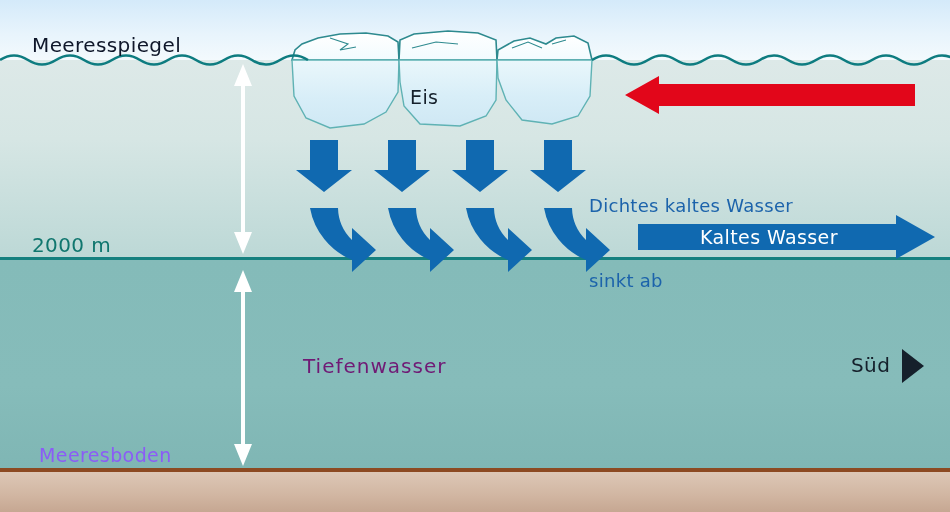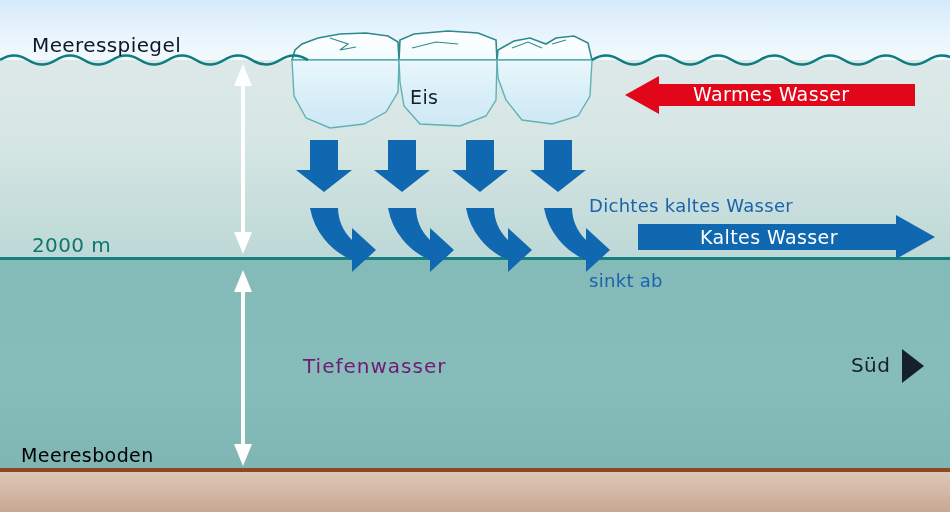--- a/index.html
+++ b/index.html
@@ -15,21 +15,21 @@
   #seafloor{top:472px;height:40px;background:linear-gradient(to bottom,#ddc7b6 0%,#d2b7a3 55%,#c6a792 100%);}
 
   
   #depth-line-2000{top:257px;height:3px;background:#15807f;}
 
   
   .lbl{position:absolute;white-space:pre;}
   #lbl-sealevel{left:32px;top:33px;font-size:20px;color:#0f172a;letter-spacing:.4px;}
   #lbl-normalnull{left:32px;top:66px;font-size:20px;color:#0e7c80;letter-spacing:.4px;}
   #lbl-2000{left:32px;top:233px;font-size:20px;color:#0f766e;letter-spacing:.4px;}
-  #lbl-seafloor{left:21px;top:444px;font-size:19px;color:#000000;letter-spacing:.4px;}
+  #lbl-seafloor{left:39px;top:444px;font-size:19px;color:#8b5cf6;letter-spacing:.4px;}
   #lbl-eis{left:410px;top:86px;font-size:19px;color:#15202b;letter-spacing:.4px;}
   #lbl-deepwater{left:303px;top:354px;font-size:20px;color:#701a75;letter-spacing:1px;}
   #lbl-sued{left:851px;top:353px;font-size:20px;color:#15202b;letter-spacing:.4px;}
   #lbl-dense{left:589px;top:143px;font-size:18px;color:#1c63ab;line-height:25px;letter-spacing:.3px;}
   #lbl-dense div{display:block;}
 
   
   #warm-banner{position:absolute;left:625px;top:76px;width:290px;height:38px;}
   #warm-text{position:absolute;left:693px;top:83px;font-size:19px;color:#ffffff;letter-spacing:.4px;}
   #cold-banner{position:absolute;left:638px;top:215px;width:297px;height:44px;}
@@ -123,21 +123,20 @@
     <g>
       <line x1="243" y1="278" x2="243" y2="458" stroke="#ffffff" stroke-width="4"></line>
       <path d="M243,270 L252,292 L234,292 Z" fill="#ffffff"></path>
       <path d="M243,466 L252,444 L234,444 Z" fill="#ffffff"></path>
     </g>
   </svg>
 
   <svg id="warm-banner" viewBox="0 0 290 38" preserveAspectRatio="none">
     <path d="M0,19 L34,0 L34,8 L290,8 L290,30 L34,30 L34,38 Z" fill="#e2061a"></path>
   </svg>
-  <div class="lbl" id="warm-text">Warmes Wasser</div>
 
   <svg id="cold-banner" viewBox="0 0 297 44" preserveAspectRatio="none">
     <path d="M0,9 L258,9 L258,0 L297,22 L258,44 L258,35 L0,35 Z" fill="#1069b0"></path>
   </svg>
   <div class="lbl" id="cold-text">Kaltes Wasser</div>
 
   <div class="lbl" id="lbl-sealevel">Meeresspiegel</div>
   <div class="lbl" id="lbl-2000">2000 m</div>
   <div class="lbl" id="lbl-seafloor">Meeresboden</div>
   <div class="lbl" id="lbl-eis">Eis</div>

